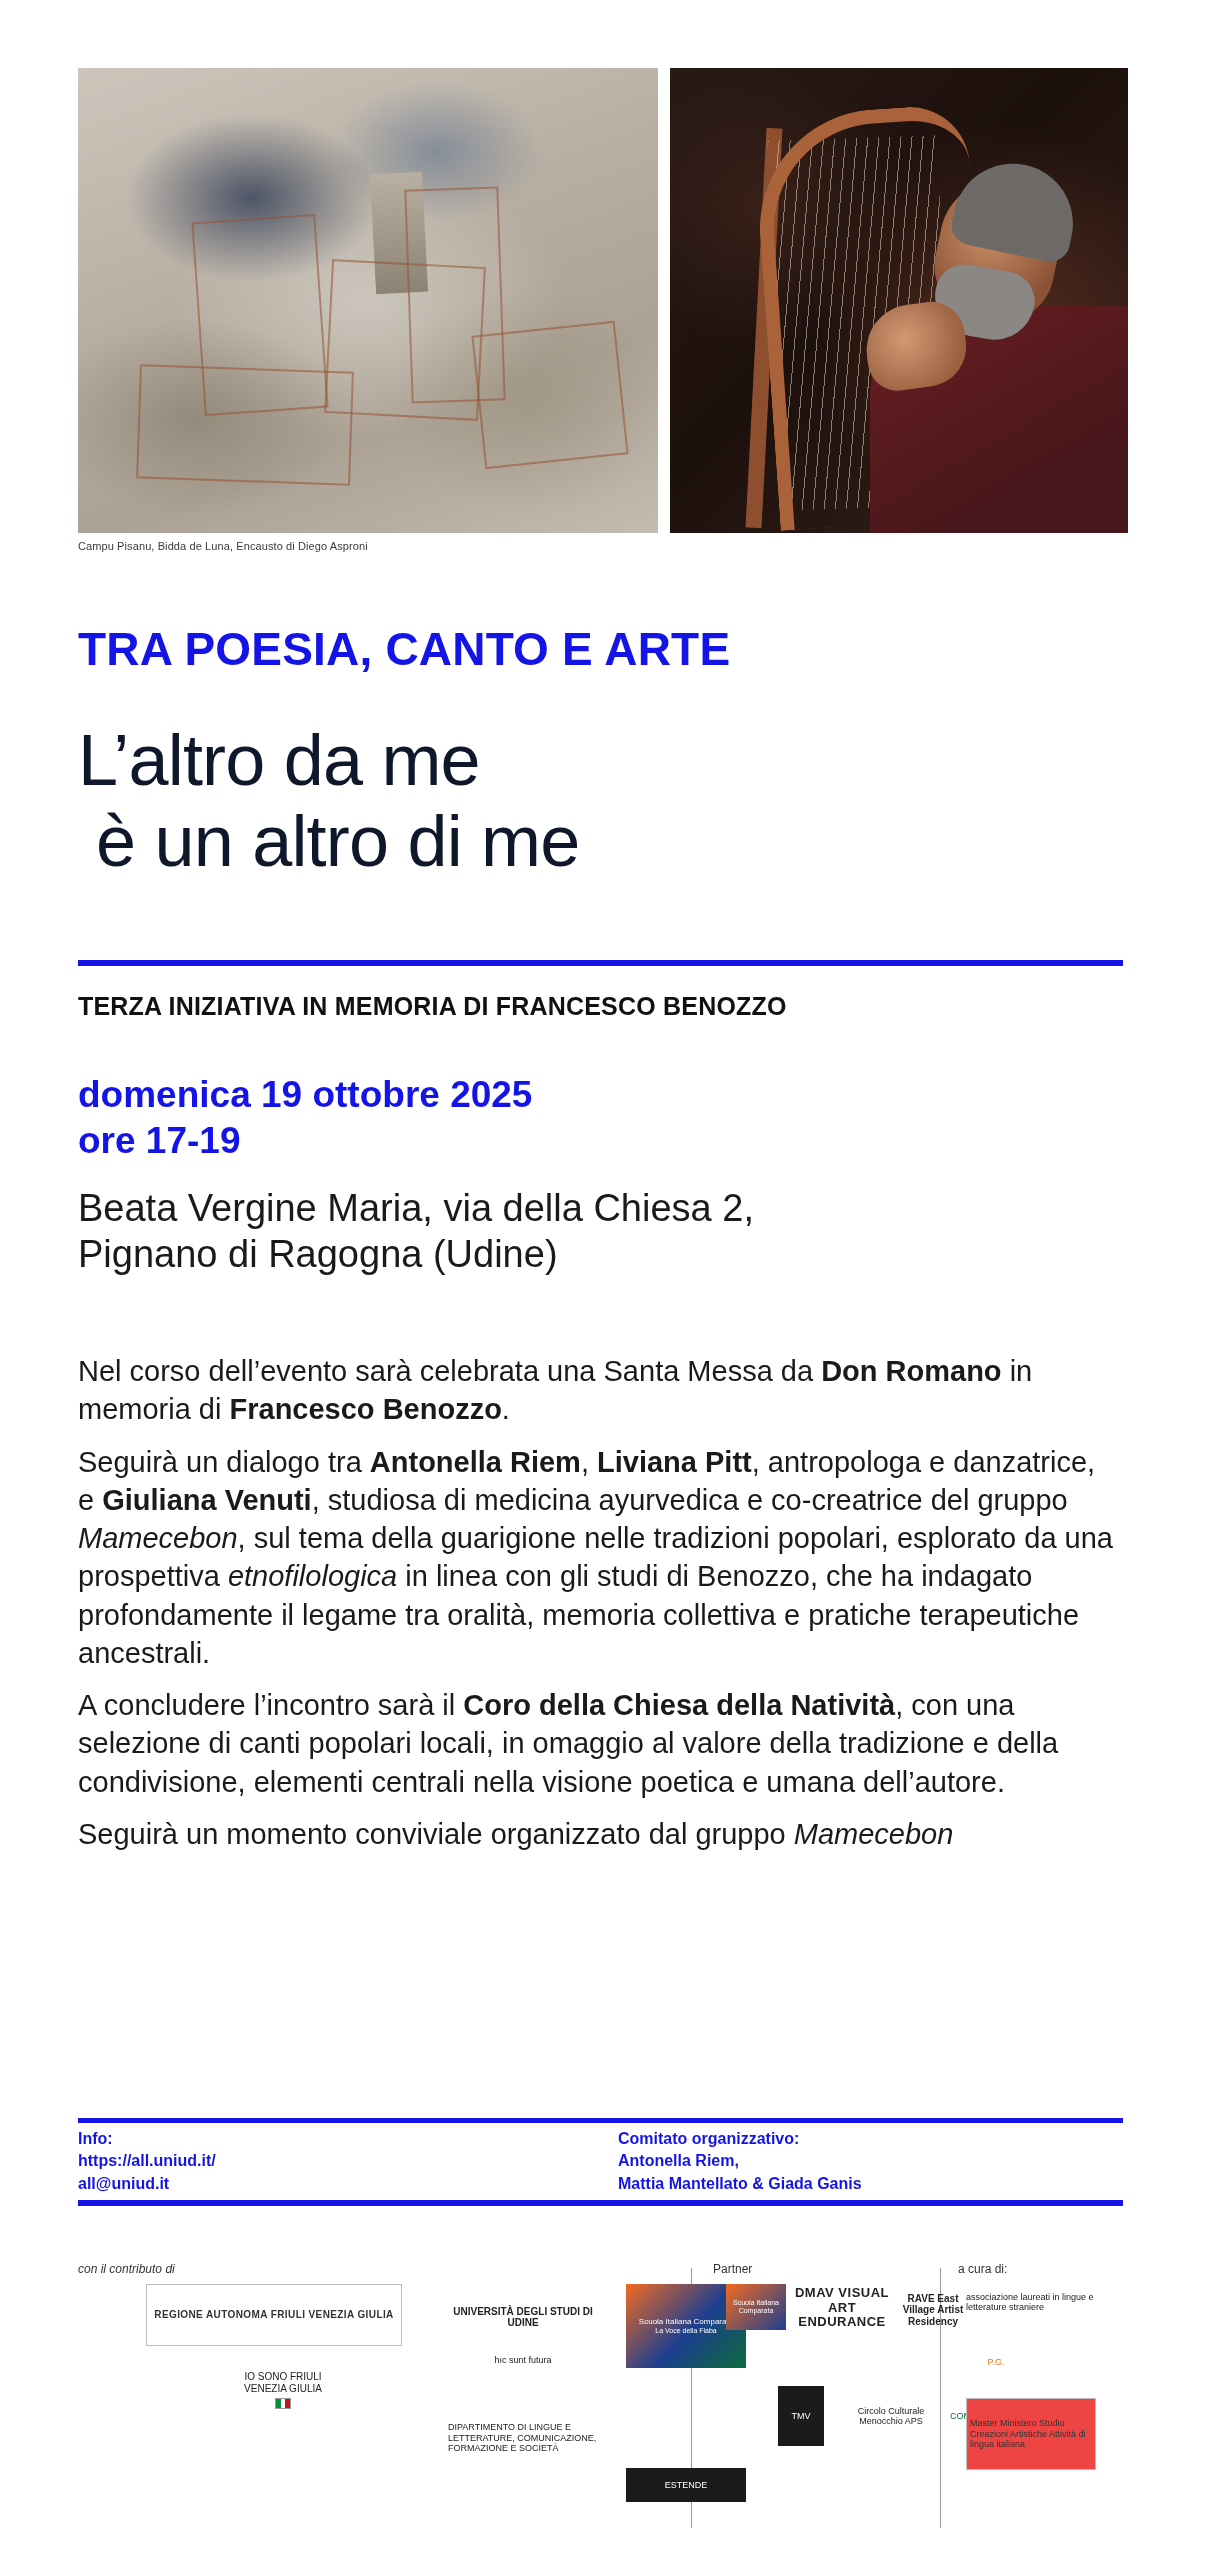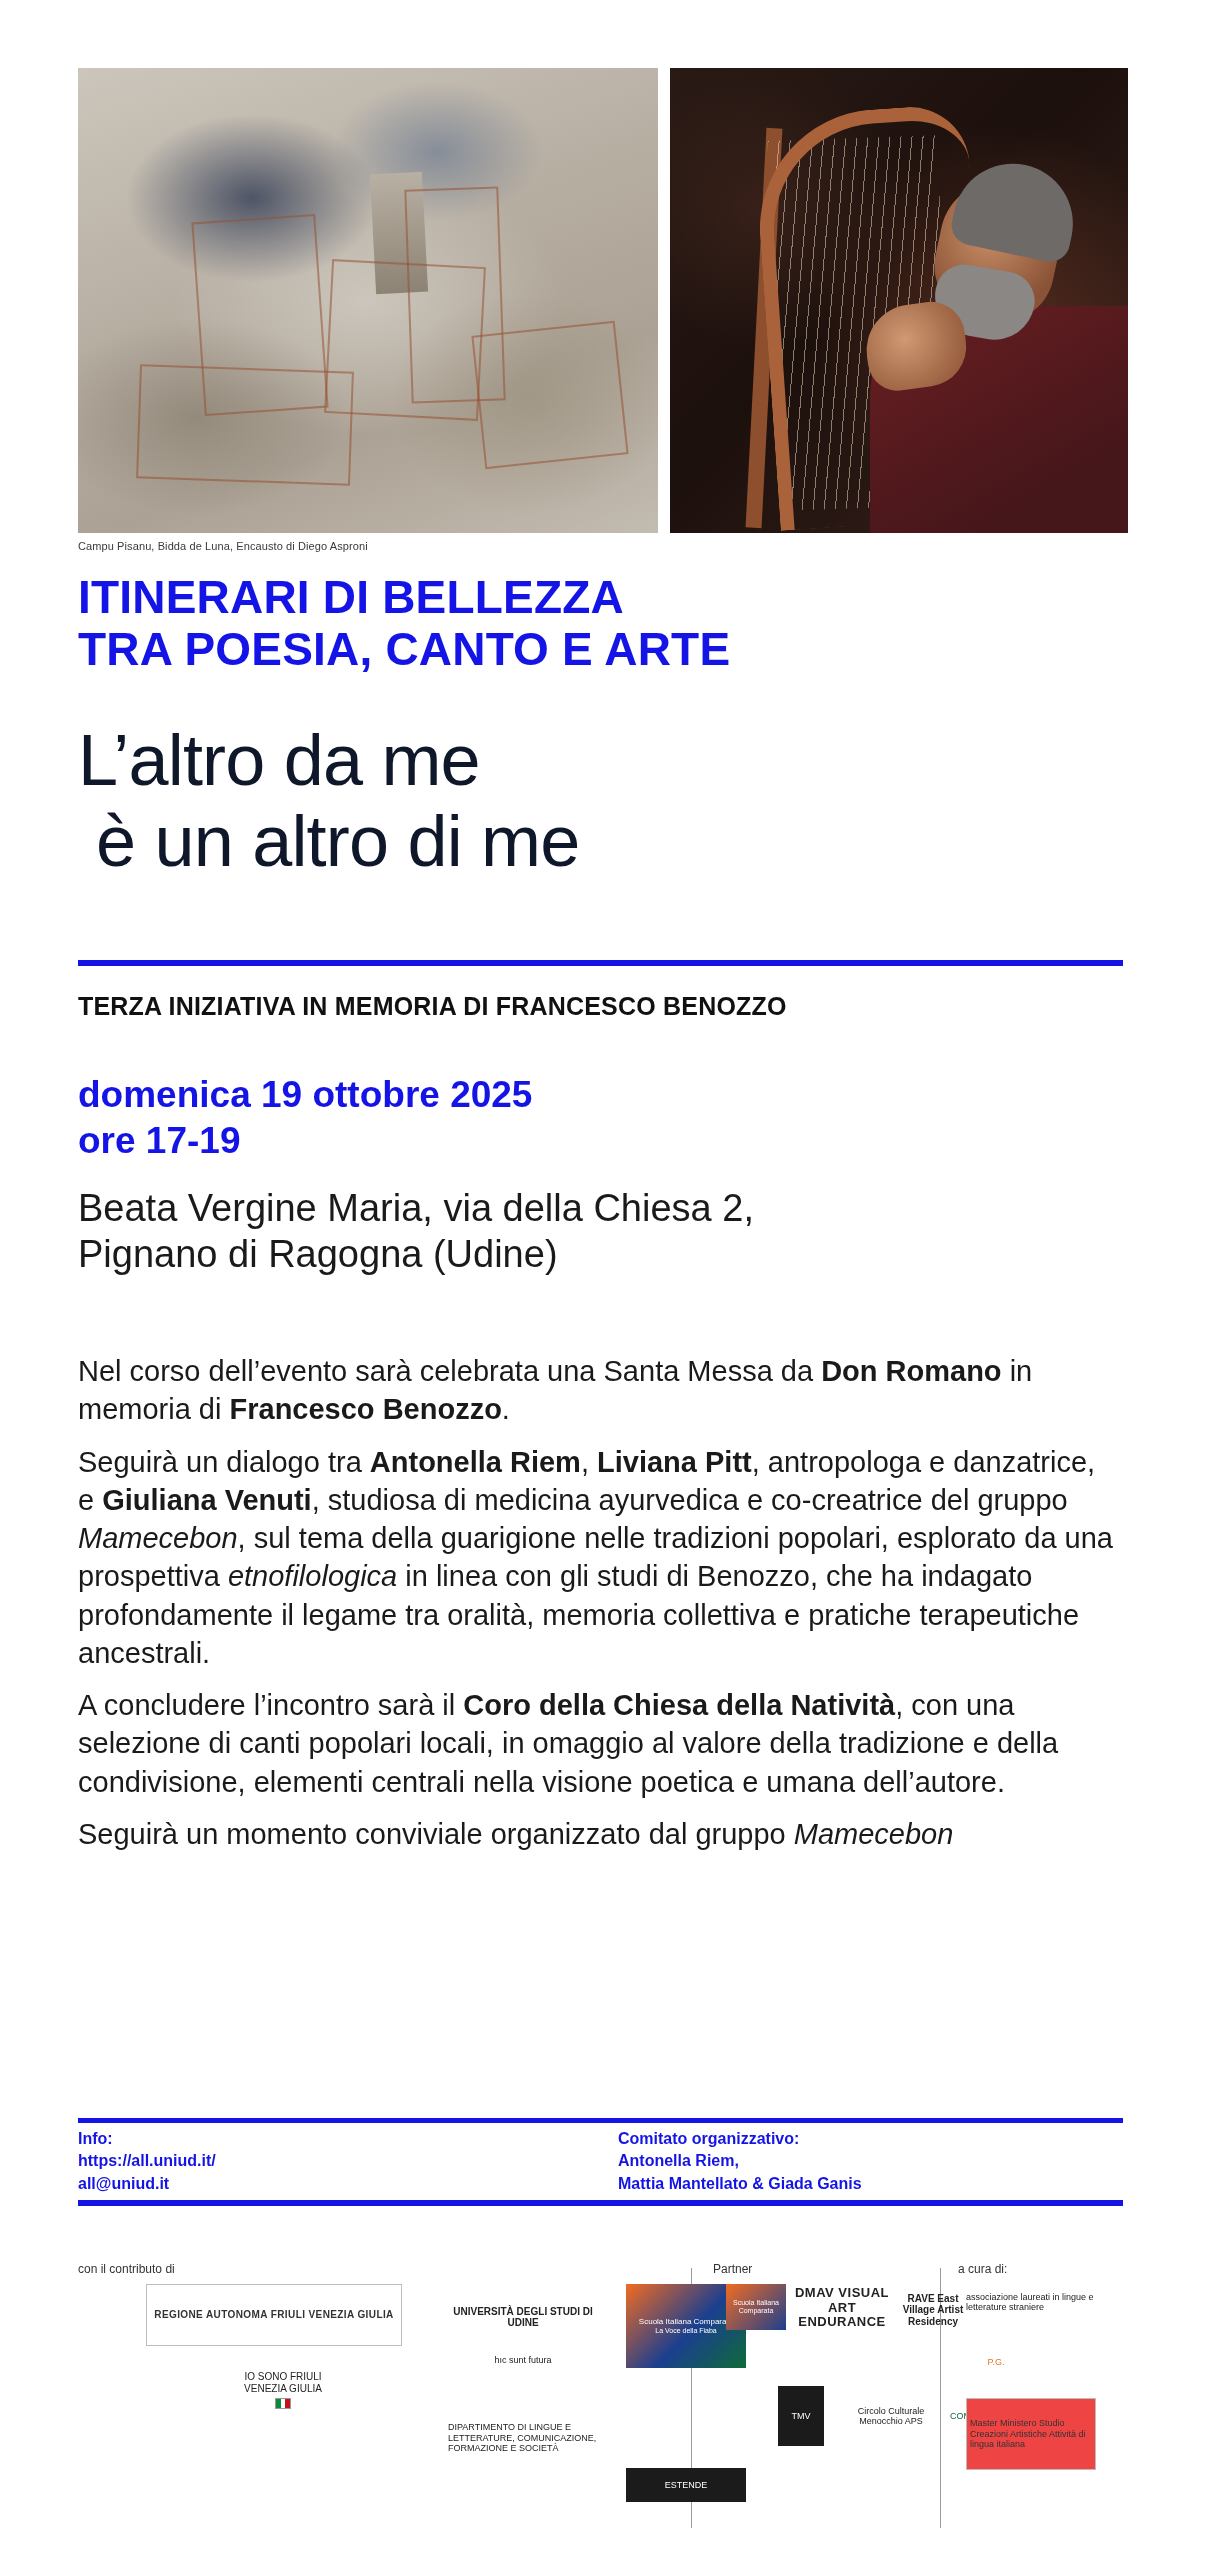--- a/index.html
+++ b/index.html
@@ -346,21 +346,21 @@
         <div class="head"></div>
         <div class="hair"></div>
         <div class="beard"></div>
         <div class="hands"></div>
       </div>
     </div>
 
     <div class="img-caption">Campu Pisanu, Bidda de Luna, Encausto di Diego Asproni</div>
 
     <div class="kicker">
-      <span>ITINERARI DI BELLEZZA</span><br>
+      <br>
       <span>TRA POESIA, CANTO E ARTE</span>
     </div>
 
     <div class="title">
       <span>L’altro da me</span>
       <span class="line2">è un altro di me</span>
     </div>
 
     <div class="rule-top"></div>
     <div class="subtitle">TERZA INIZIATIVA IN MEMORIA DI FRANCESCO BENOZZO</div>
@@ -392,21 +392,21 @@
       <span>all@uniud.it</span>
     </div>
     <div class="info-right">
       <span>Comitato organizzativo:</span><br>
       <span>Antonella Riem,</span><br>
       <span>Mattia Mantellato &amp; Giada Ganis</span>
     </div>
     <div class="rule-info-bottom"></div>
 
     <div class="footer">
-      <div class="col-label" style="left:0; top:4px;">con il contributo di</div>
+      <div class="col-label" style="left:0; top:4px;font-style:italic;">con il contributo di</div>
       <div class="col-label" style="left:635px; top:4px;">Partner</div>
       <div class="col-label" style="left:880px; top:4px;">a cura di:</div>
 
       <div class="vline" style="left:613px;"></div>
       <div class="vline" style="left:862px;"></div>
 
       <div class="logo-box" style="left:68px; top:26px; width:256px; height:62px;font-weight:bold;">
         <span style="font-size:10px; letter-spacing:0.4px;">REGIONE AUTONOMA FRIULI VENEZIA GIULIA</span>
       </div>
 

